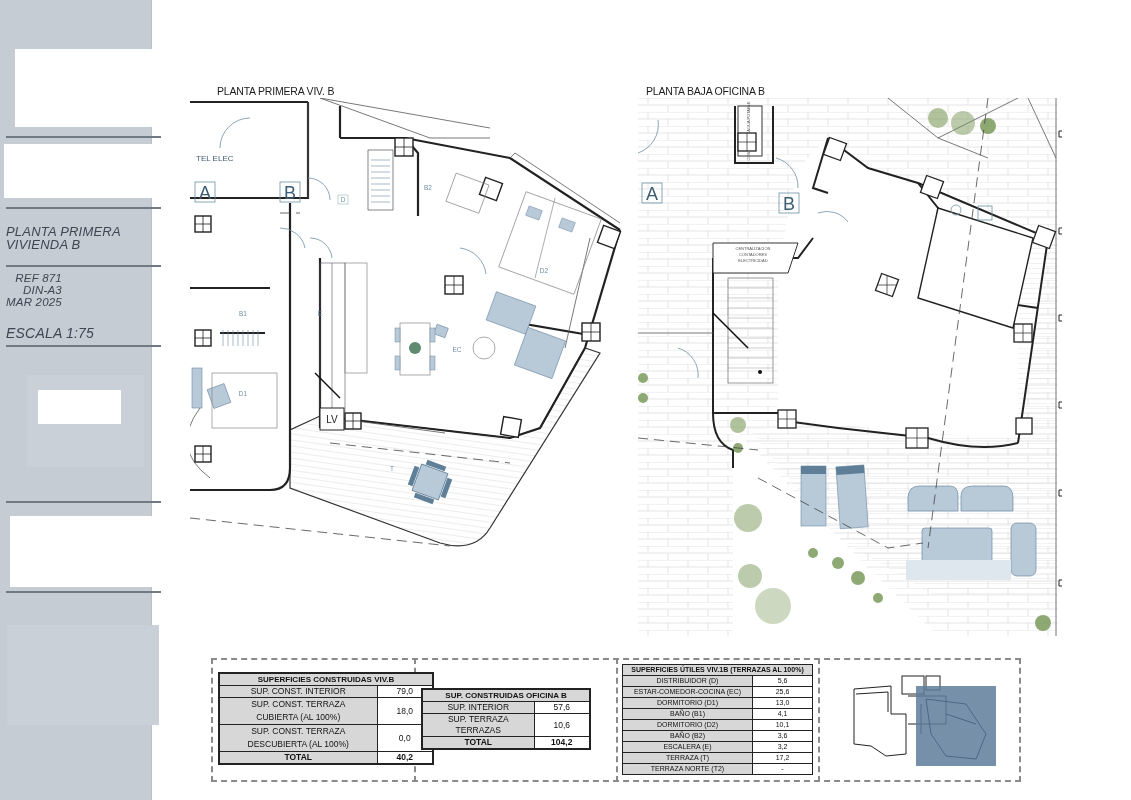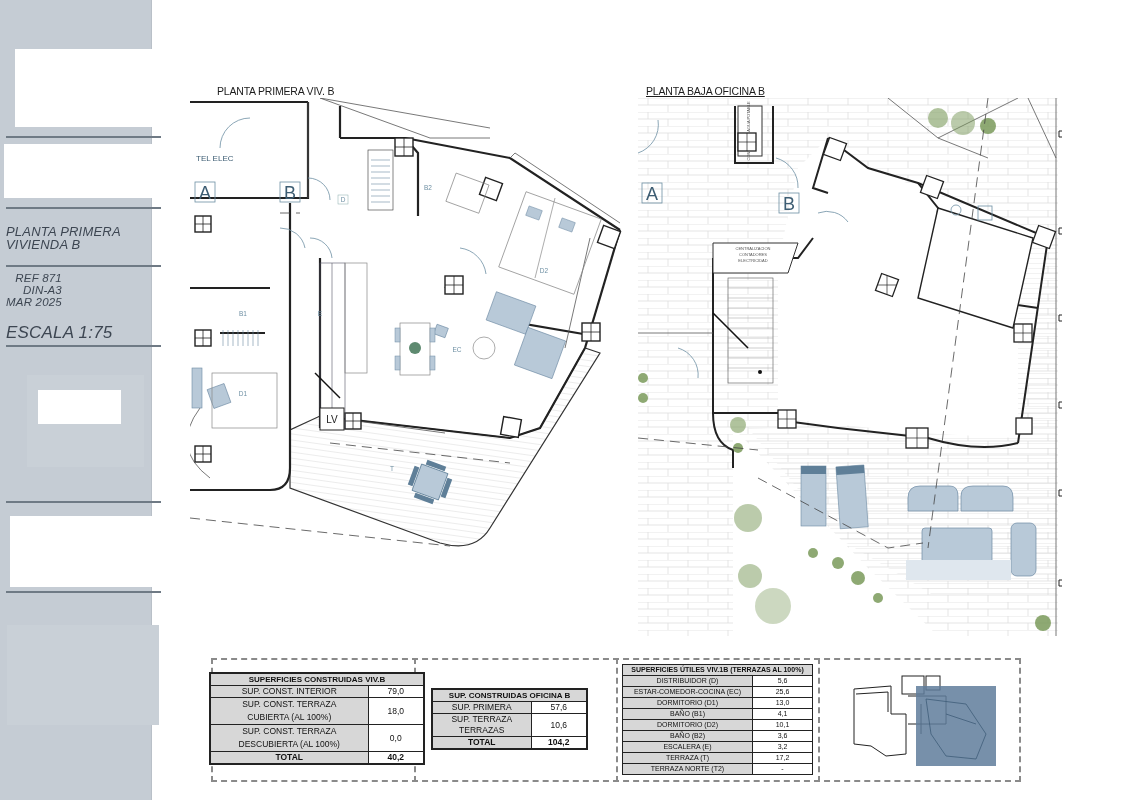--- a/index.html
+++ b/index.html
@@ -6,21 +6,21 @@
   html, body { width: 1131px; height: 800px; overflow: hidden; background: #ffffff; }
   body { position: relative; font-family: "Liberation Sans", sans-serif; }
 
   
   .sidebar { position: absolute; left: 0; top: 0; width: 152px; height: 800px; background: #c5ccd4; border-right: 1px solid #b9c0c8; }
   .sb-box { position: absolute; background: #ffffff; }
   .sb-rule { position: absolute; left: 6px; width: 155px; height: 2px; background: #6f7a85; }
   .sb-text { position: absolute; left: 6px; font-style: italic; color: #3d4652; font-size: 12.5px; line-height: 12px; letter-spacing: 0.2px; }
   .sb-title { top: 225px; font-size: 13px; line-height: 13px; }
   .sb-meta { top: 272px; font-size: 11.5px; line-height: 12px; text-align: right; }
-  .sb-scale { top: 327px; font-size: 17px; }
+  .sb-scale { top: 327px; font-size: 14px; }
   .sb-faint { position: absolute; background: #c9d0d7; }
 
   
   .plan-title { position: absolute; font-size: 10.5px; color: #1c1c1c; letter-spacing: -0.2px; }
   .plan { position: absolute; }
   .plan svg { display: block; }
 
   
   .tables-frame { position: absolute; left: 211px; top: 658px; width: 810px; height: 124px; border: 2px dashed #8a8a8a; }
   .tables-sep { position: absolute; top: 658px; width: 0; height: 124px; border-left: 2px dashed #8a8a8a; }
@@ -215,21 +215,21 @@
       <text x="130" y="218" font-size="6.5" fill="#6d8fa3" text-anchor="middle">E</text>
       <text x="267" y="254" font-size="6.5" fill="#6d8fa3" text-anchor="middle">EC</text>
       <text x="53" y="298" font-size="6.5" fill="#6d8fa3" text-anchor="middle">D1</text>
       <rect x="130" y="310" width="24" height="22" fill="#fff" stroke="#222" stroke-width="1"></rect>
       <text x="142" y="325" font-size="10" fill="#222" text-anchor="middle">LV</text>
       <text x="202" y="373" font-size="6.5" fill="#6d8fa3" text-anchor="middle">T</text>
     </g>
   </svg>
 </div>
 
-<div class="plan-title" style="left:646px;top:85px;text-decoration:underline;">PLANTA BAJA OFICINA B</div>
+<div class="plan-title" style="left:646px;top:85px;">PLANTA BAJA OFICINA B</div>
 <div class="plan" style="left:638px;top:98px;">
   <svg width="430" height="540" viewBox="0 0 430 540">
     <defs>
       <pattern id="brick" width="40" height="14" patternUnits="userSpaceOnUse">
         <rect width="40" height="14" fill="#fff"></rect>
         <line x1="0" y1="0" x2="40" y2="0" stroke="#dedede" stroke-width="0.8"></line>
         <line x1="0" y1="7" x2="40" y2="7" stroke="#dedede" stroke-width="0.8"></line>
         <line x1="10" y1="0" x2="10" y2="7" stroke="#dedede" stroke-width="0.8"></line>
         <line x1="30" y1="7" x2="30" y2="14" stroke="#dedede" stroke-width="0.8"></line>
       </pattern>
@@ -378,21 +378,21 @@
       <text x="151" y="112" font-size="18" fill="#3d5d73" text-anchor="middle">B</text>
     </g>
   </svg>
 </div>
 
 <div class="tables-frame"></div>
 <div class="tables-sep" style="left:414px;"></div>
 <div class="tables-sep" style="left:616px;"></div>
 <div class="tables-sep" style="left:818px;"></div>
 
-<table class="sup outer" style="left:209px;top:672px;width:216px;padding-left:28px;">
+<table class="sup outer" style="left:218px;top:672px;width:216px;padding-left:28px;">
   <tbody>
       <tr>
         <th colspan="2">SUPERFICIES CONSTRUIDAS VIV.B</th>
       </tr>
   <tr>
     <td class="lbl">SUP. CONST. INTERIOR</td>
     <td class="val">79,0</td>
   </tr>
   <tr>
     <td class="lbl" style="line-height:13px;">
@@ -408,27 +408,27 @@
         </td>
     <td class="val">0,0</td>
   </tr>
   <tr class="total">
     <td class="lbl">TOTAL</td>
     <td class="val">40,2</td>
   </tr>
 </tbody>
   </table>
 
-<table class="sup outer" style="left:431px;top:688px;width:157px;">
+<table class="sup outer" style="left:421px;top:688px;width:170px;">
   <tbody>
       <tr>
         <th colspan="2">SUP. CONSTRUIDAS OFICINA B</th>
       </tr>
   <tr>
-    <td class="lbl">SUP. PRIMERA</td>
+    <td class="lbl">SUP. INTERIOR</td>
     <td class="val">57,6</td>
   </tr>
   <tr>
     <td class="lbl">SUP. TERRAZA TERRAZAS</td>
     <td class="val">10,6</td>
   </tr>
   <tr class="total">
     <td class="lbl">TOTAL</td>
     <td class="val">104,2</td>
   </tr>

